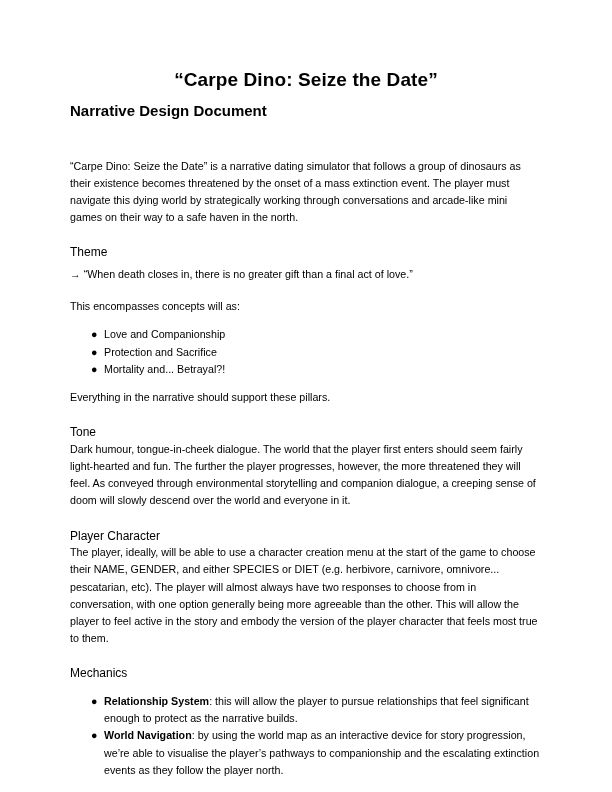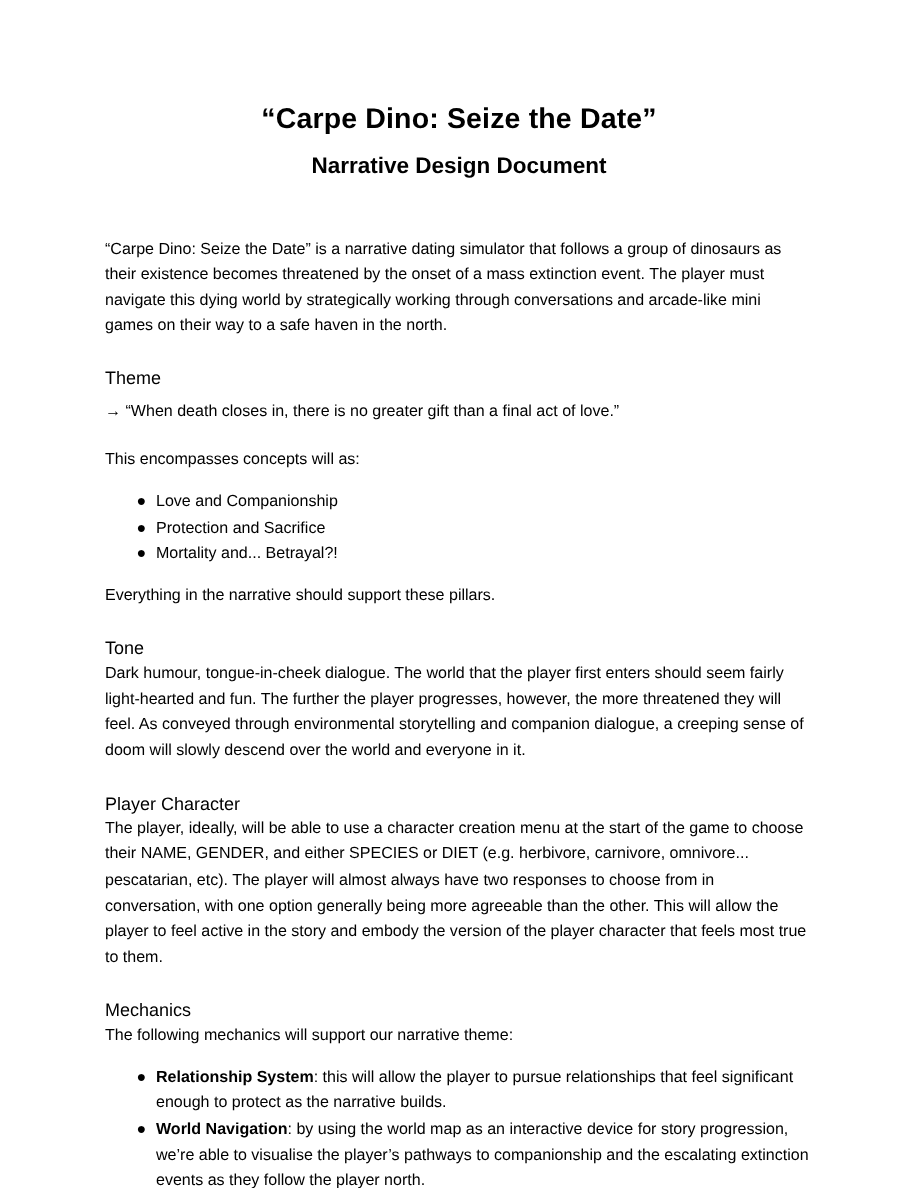--- a/index.html
+++ b/index.html
@@ -35,21 +35,20 @@
     font-weight: bold;
     text-align: center;
     margin: 0;
     padding-top: 68px;
     line-height: 1.25;
     letter-spacing: 0.1px;
   }
   .doc-subtitle {
     font-size: 15px;
     font-weight: bold;
-    text-align: center;
     margin: 0;
     padding-top: 10px;
     line-height: 1.25;
   }
 
   
   .para {
     font-size: 10.7px;
     line-height: 17.2px;
     margin: 0;
@@ -171,21 +170,20 @@
     <p class="para">Dark humour, tongue-in-cheek dialogue. The world that the player first enters should seem fairly light-hearted and fun. The further the player progresses, however, the more threatened they will feel. As conveyed through environmental storytelling and companion dialogue, a creeping sense of doom will slowly descend over the world and everyone in it.</p>
 
     <div class="gap-lg"></div>
 
     <h3 class="sec-h">Player Character</h3>
     <p class="para">The player, ideally, will be able to use a character creation menu at the start of the game to choose their NAME, GENDER, and either SPECIES or DIET (e.g. herbivore, carnivore, omnivore... pescatarian, etc). The player will almost always have two responses to choose from in conversation, with one option generally being more agreeable than the other. This will allow the player to feel active in the story and embody the version of the player character that feels most true to them.</p>
 
     <div class="gap-lg"></div>
 
     <h3 class="sec-h">Mechanics</h3>
-    <p class="para">The following mechanics will support our narrative theme:</p>
 
     <div class="gap-sm"></div>
 
     <ul class="bullets mech">
       <li>
         <span class="dot">●</span>
         <span class="bold-run">Relationship System</span><span>: this will allow the player to pursue relationships that feel significant enough to protect as the narrative builds.</span>
       </li>
       <li>
         <span class="dot">●</span>

